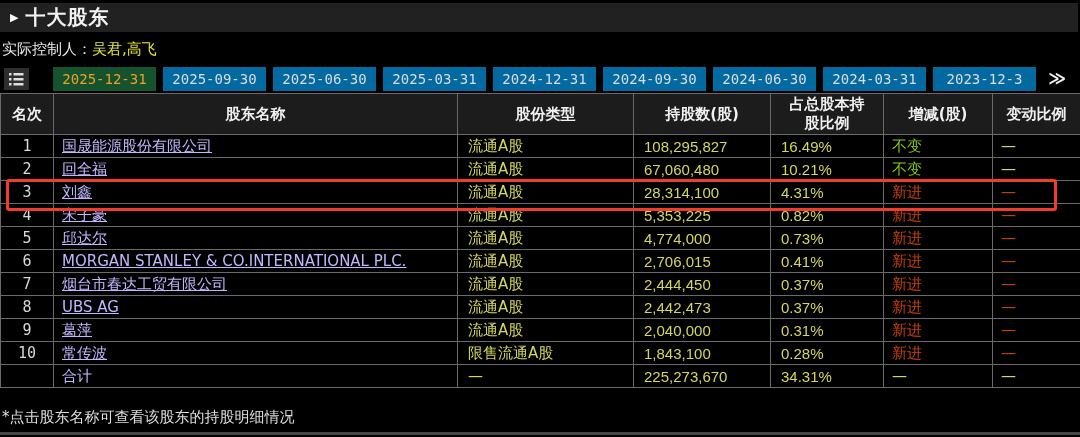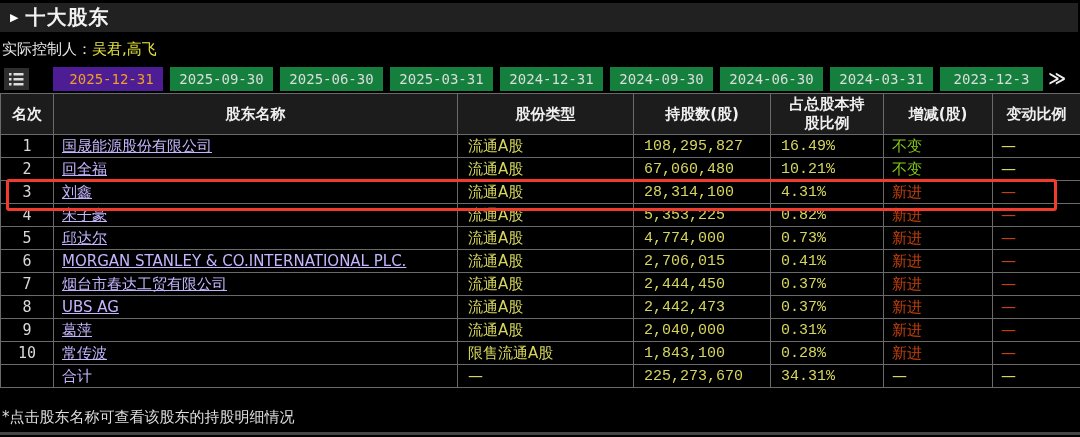--- a/index.html
+++ b/index.html
@@ -15,38 +15,38 @@
   
   .controller{position:absolute;top:40px;left:2px;font-size:15px;}
   .controller .label{color:#e8e8e8;}
   .controller .value{color:#e6e63e;}
 
   
   .tabbar{position:absolute;top:67px;left:0;right:0;height:24px;}
   .list-btn{position:absolute;left:4px;top:1px;width:25px;height:22px;background:#2e2e2e;
             display:flex;align-items:center;justify-content:center;cursor:pointer;}
   .tabs{position:absolute;left:53px;top:0;display:flex;gap:7px;}
-  .tab{width:103px;height:24px;line-height:24px;text-align:center;background:#15803d;color:#dcdcdc;
+  .tab{width:103px;height:24px;line-height:24px;text-align:center;background:#0369a1;color:#dcdcdc;
        font-family:"DejaVu Sans Mono",monospace;font-size:14px;cursor:pointer;white-space:nowrap;overflow:hidden;}
-  .tab.active{background:#4c1d95;color:#f09f25;padding-left:7px;}
+  .tab.active{background:#14532d;color:#f09f25;}
   .more-btn{position:absolute;right:14px;top:0;height:24px;line-height:23px;color:#f0f0f0;
             font-size:17px;font-weight:bold;cursor:pointer;}
 
   
   table.tbl{position:absolute;top:93px;left:0;width:1080px;border-collapse:collapse;table-layout:fixed;}
   .tbl th,.tbl td{border:1px solid #6a6a6a;box-sizing:border-box;overflow:hidden;white-space:nowrap;}
   .tbl thead th{height:41px;background:#1c1c1c;color:#f0f0f0;font-size:15px;font-weight:bold;
                 text-align:center;white-space:pre-line;line-height:19px;}
   .tbl tbody td{height:23px;font-size:15px;background:#000;}
   td.rank{background:#151515;color:#d8d8d8;text-align:center;
           font-family:"DejaVu Sans Mono",monospace;font-size:14px;}
   td.name{color:#c4b5fd;padding-left:8px;}
   td.name .link{text-decoration:underline;cursor:pointer;}
   td.stype{color:#d6d65e;padding-left:10px;}
-  td.num{color:#d6d65e;font-family:Liberation Mono, monospace;font-size:14px;padding-left:10px;}
+  td.num{color:#d6d65e;font-family:Liberation Sans, sans-serif;font-size:14px;padding-left:10px;}
   td.chg,td.ratio{padding-left:8px;}
   .c-white{color:#84cc16;}
   .c-red{color:#c2410c;}
   .c-yellow{color:#d6d65e;}
 
   
   .highlight-box{position:absolute;left:6px;top:179px;width:1051px;height:32px;
                  border:3px solid #f03b2d;border-radius:3px;box-sizing:border-box;pointer-events:none;}
 
   

